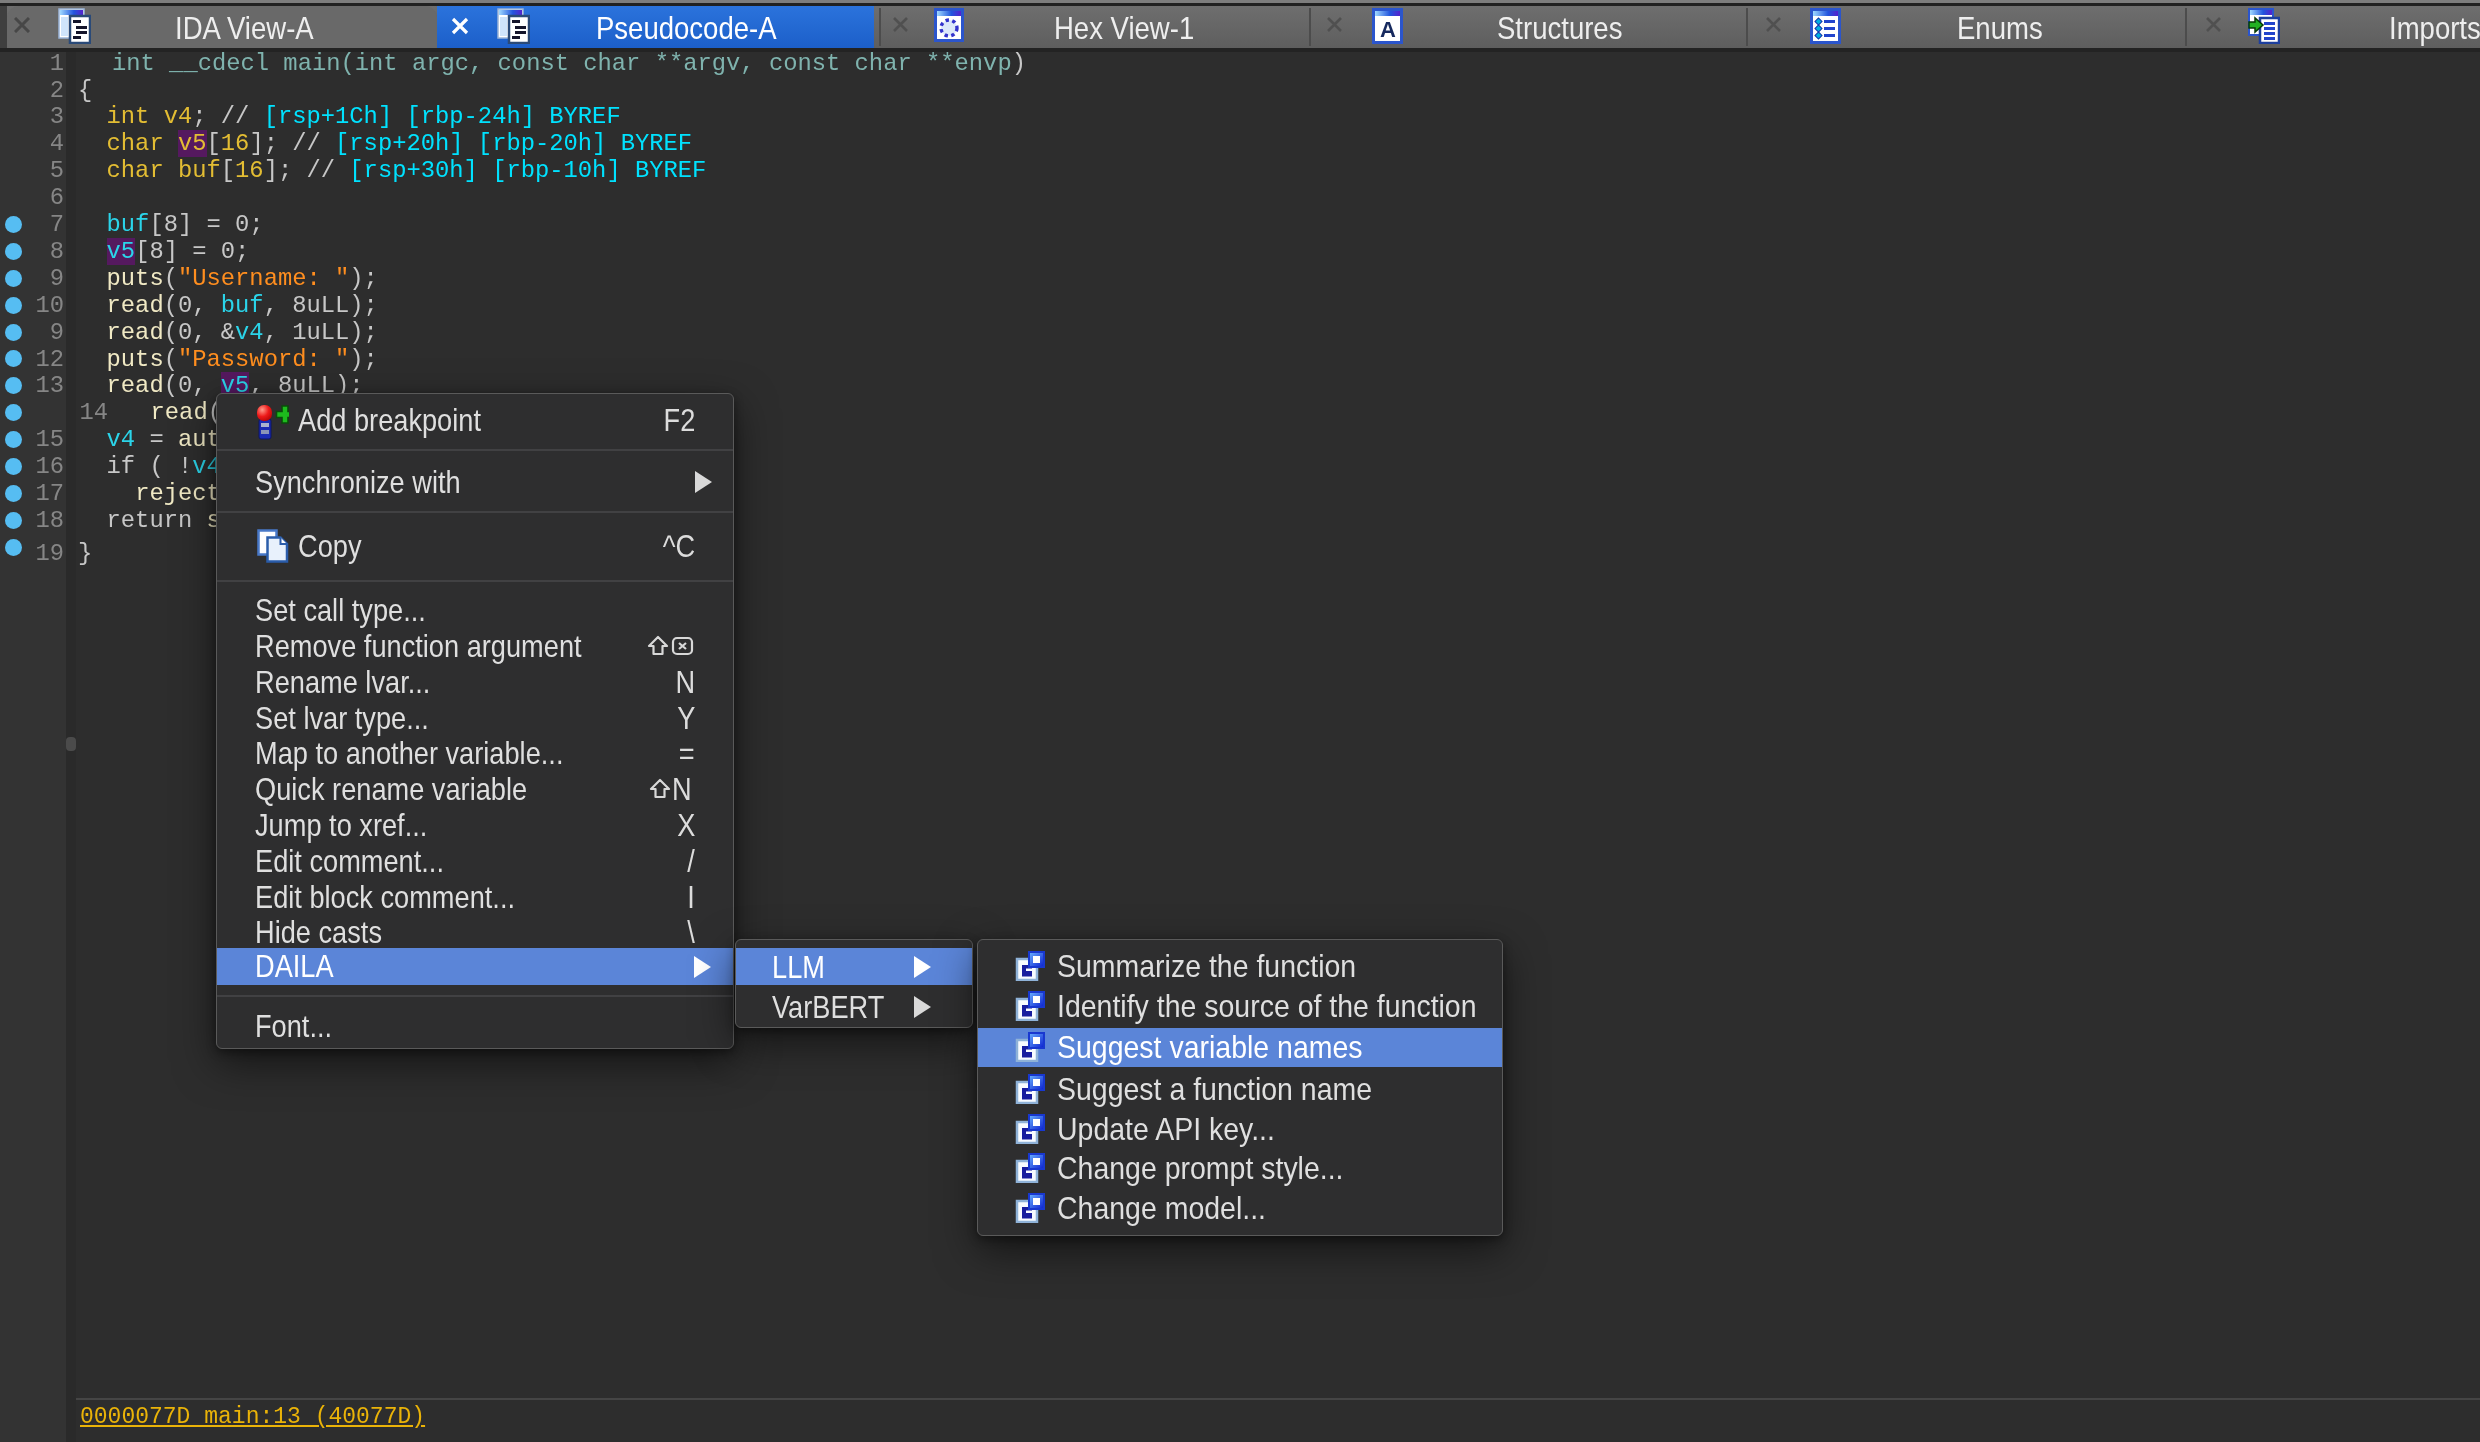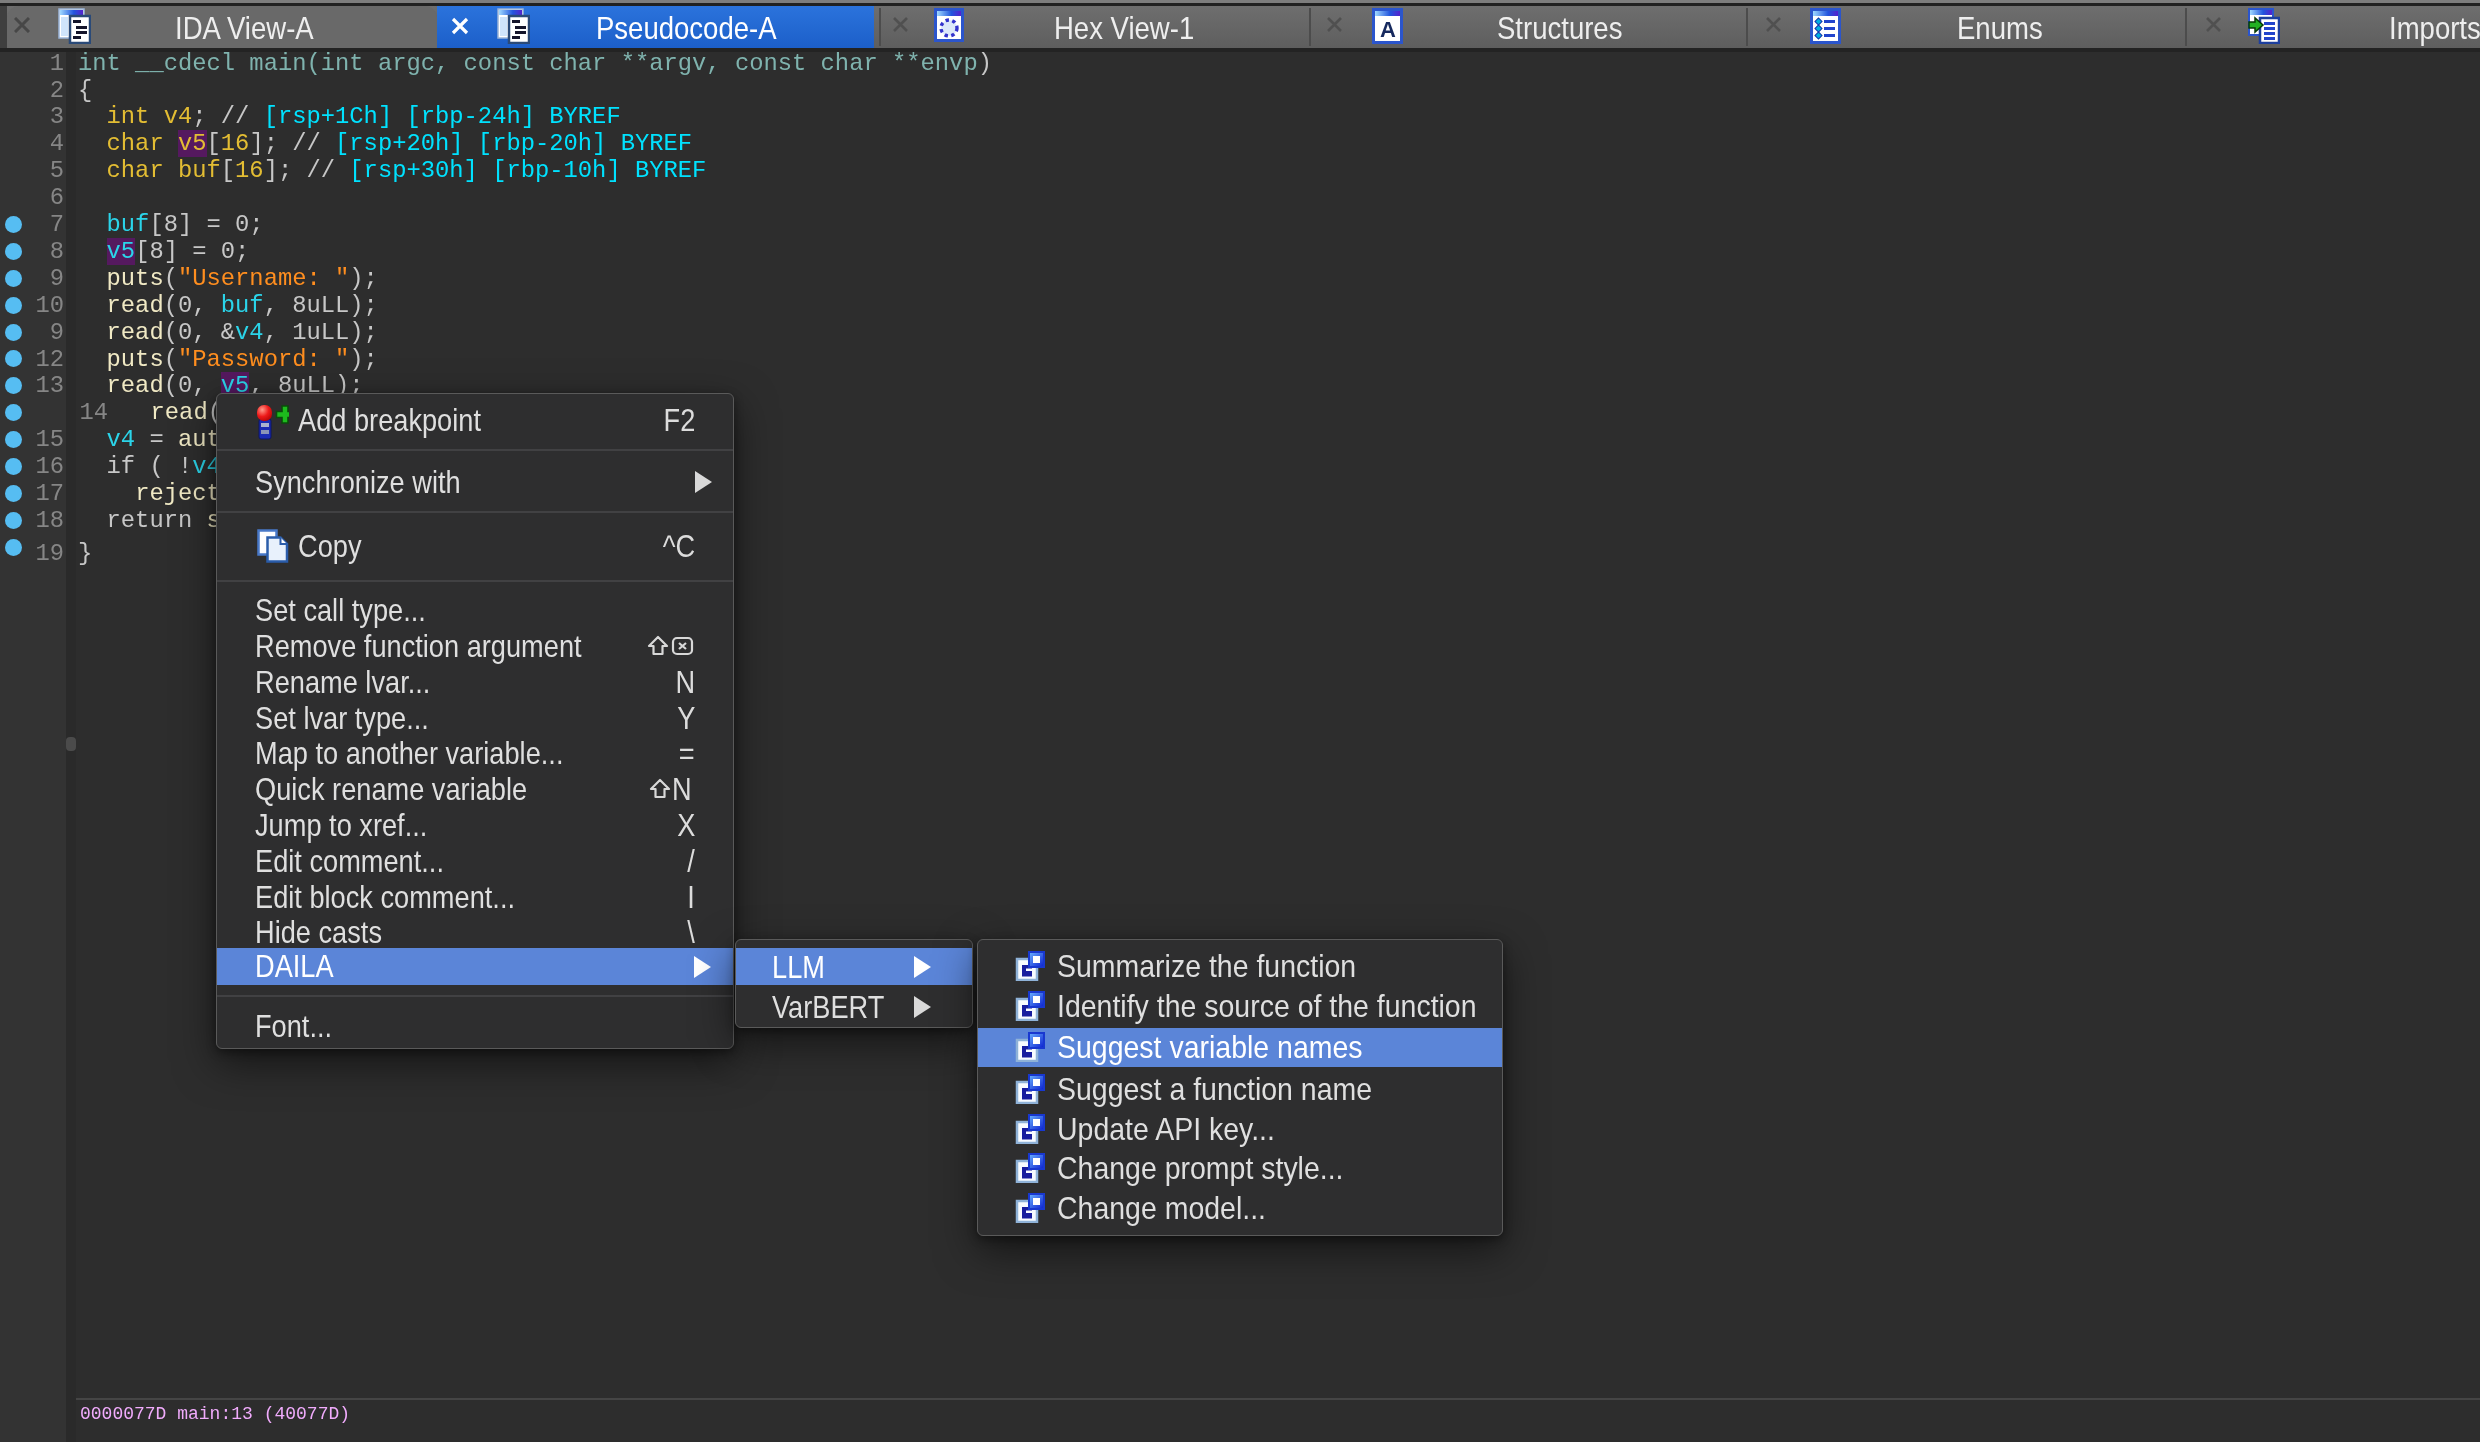--- a/index.html
+++ b/index.html
@@ -17,28 +17,28 @@
   .tdiv{position:absolute;top:2px;width:2px;height:38px;background:#4c4c4c;}
   
   #codearea{left:0;top:52px;width:2480px;height:1390px;background:#2d2d2d;}
   #gutter{left:0;top:52px;width:66px;height:1390px;background:#333333;}
   #gutline{left:66px;top:52px;width:10px;height:1390px;background:#2a2a2a;}
   #guthandle{left:66px;top:737px;width:10px;height:14px;background:#4b4b4b;border-radius:4px;}
   .codeline{position:absolute;left:0;height:27px;line-height:27px;white-space:pre;
             font-family:"Liberation Mono",monospace;font-size:23.8px;color:#c7c7c7;}
   .ln{display:inline-block;width:64px;text-align:right;color:#868686;}
   .sp{display:inline-block;width:14px;}
-  .t{color:#7fb3ae;} .k{color:#e3bd33;} .v{color:#2bd4e9;} .c{color:#00e2ff;}
+  .t{color:#7fb3ae;margin-left:34px;} .k{color:#e3bd33;} .v{color:#2bd4e9;} .c{color:#00e2ff;}
   .f{color:#f0e9c4;} .s{color:#ff8e1f;} .p{color:#c7c7c7;}
   .hl{background:#55195f;}
   .dot{position:absolute;left:5px;width:17px;height:17px;border-radius:50%;background:#56bdf2;}
   
   #statline{left:76px;top:1398px;width:2404px;height:2px;background:#454545;}
-  #stattxt{left:80px;top:1404px;font-family:"Liberation Mono",monospace;font-size:18px;
-           color:#f0abfc;white-space:pre;}
+  #stattxt{left:80px;top:1404px;font-family:"Liberation Mono",monospace;font-size:23px;
+           color:#eab308;white-space:pre;text-decoration:underline;}
   
   .menu{position:absolute;background:#2e2e2f;border:1px solid #5a5a5a;border-radius:6px;
         box-shadow:0 14px 40px rgba(0,0,0,0.55),0 3px 10px rgba(0,0,0,0.4);}
   .mi{position:absolute;font-size:32px;color:#dfdfdf;white-space:nowrap;
       transform:scaleX(0.85);transform-origin:left center;}
   .sc{position:absolute;font-size:32px;color:#dcdcdc;white-space:nowrap;
       transform:scaleX(0.85);transform-origin:right center;}
   .msep{position:absolute;left:0;right:0;height:2px;background:#414143;}
   .hlrow{position:absolute;left:0;right:0;background:#5b85d8;}
   .arr{position:absolute;width:0;height:0;border-left:17px solid #d9d9d9;

